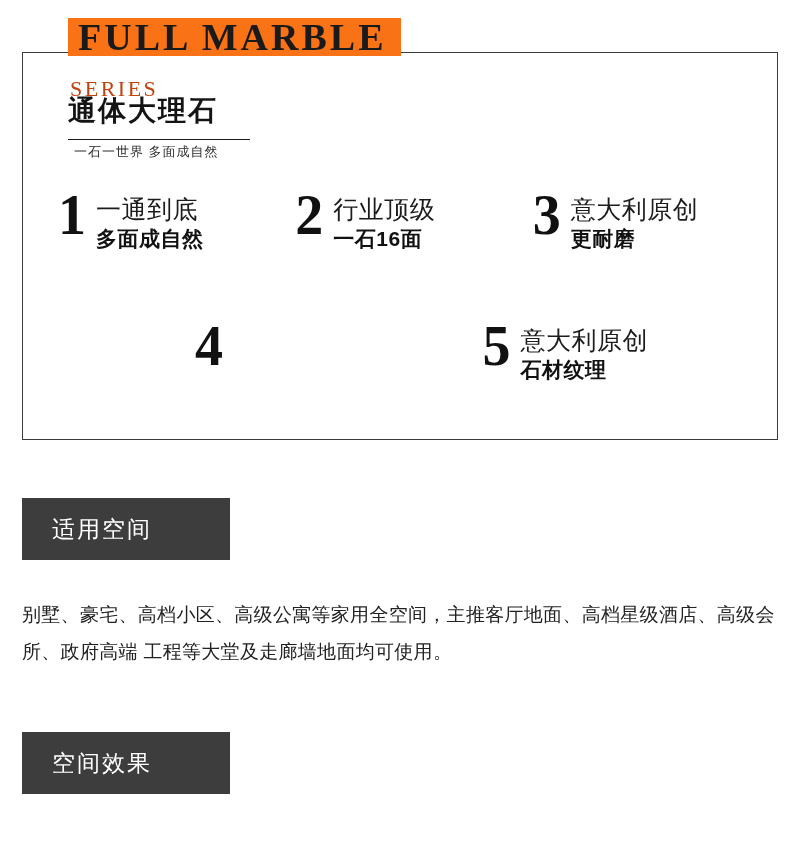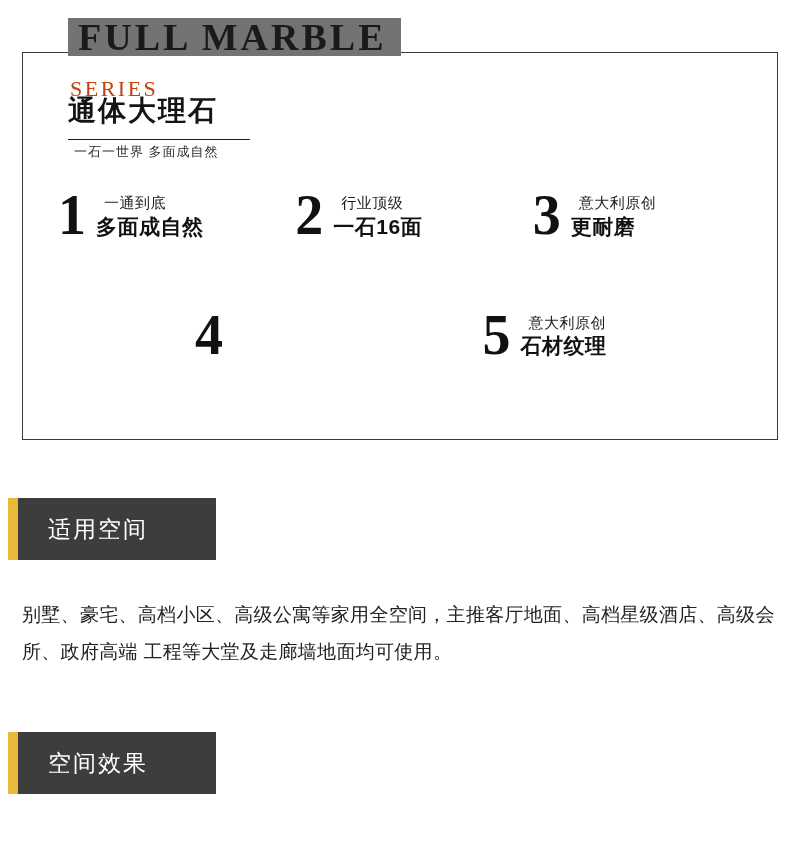--- a/index.html
+++ b/index.html
@@ -29,21 +29,21 @@
     left: 22px;
     top: 52px;
     width: 756px;
     height: 388px;
     border: 1.5px solid #3a3a3a;
   }
   .hero-title {
     position: absolute;
     left: 68px;
     top: 18px;
-    background: #737373;
+    background: #f97316;
     padding: 0 14px 0 10px;
     font-family: "Liberation Serif", serif;
     font-size: 38px;
     font-weight: bold;
     letter-spacing: 3px;
     line-height: 1;
     color: #1a1a1a;
     z-index: 3;
   }
   .hero-series {
@@ -110,43 +110,43 @@
     font-size: 56px;
     font-weight: bold;
     line-height: 0.92;
     color: #111111;
     margin-right: 10px;
   }
   .feat-txt {
     padding-top: 4px;
   }
   .feat-top {
-    font-size: 15px;
+    font-size: 25px;
     color: #1c1c1c;
     line-height: 1.25;
     letter-spacing: 0.5px;
     white-space: nowrap;
-    margin-left: 8px;
   }
   .feat-bot {
     font-size: 21px;
     font-weight: bold;
     color: #111111;
     line-height: 1.3;
     letter-spacing: 0.5px;
     white-space: nowrap;
   }
 
   
   .section-head {
     display: flex;
     align-items: stretch;
     height: 62px;
-    margin: 0 0 0 8px;
+    margin: 0 0 0 22px;
     width: 208px;
+    flex-direction: column;
   }
   .section-bar {
     width: 10px;
     background: #e8b93b;
   }
   .section-label {
     flex: 1;
     background: #3d3d3d;
     color: #ffffff;
     display: flex;

